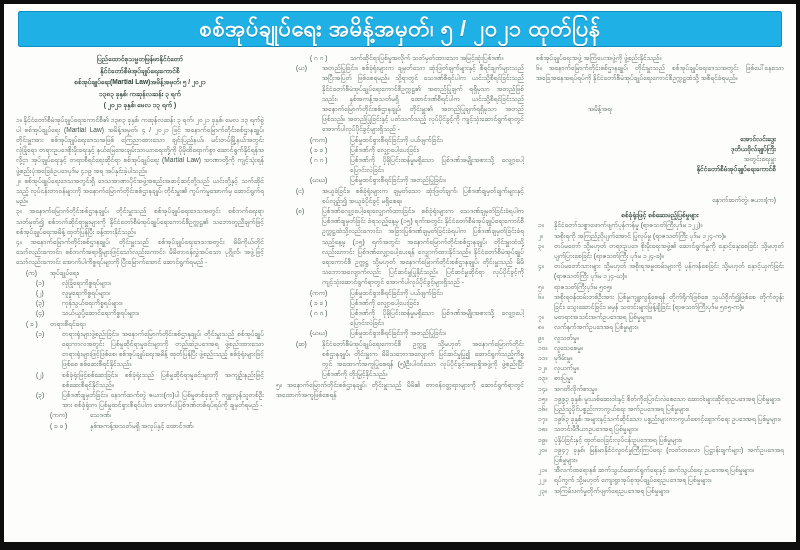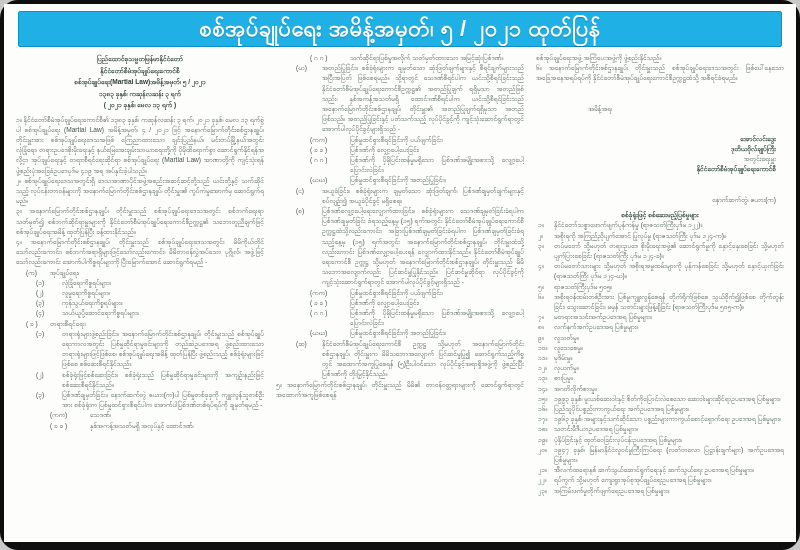--- a/index.html
+++ b/index.html
@@ -3,21 +3,21 @@
 <meta charset="utf-8">
 <style>
   html,body{margin:0;padding:0;}
   body{
     width:800px;height:550px;overflow:hidden;
     background:#c9c9c9;
     font-family:"Liberation Sans","DejaVu Sans",sans-serif;
   }
   .frame{
     box-sizing:border-box;width:800px;height:550px;
-    background:#0e0e0e;padding:4px 4px 8px 4px;border-radius:18px;
+    background:#0e0e0e;padding:4px 4px 8px 4px;
   }
   .page{
     box-sizing:border-box;width:100%;height:100%;
     background:#fdfdfb;overflow:hidden;
     padding:5px 10px 0 10px;
   }
   .banner{
     box-sizing:border-box;
     margin:2px 4px 6px 4px;height:36px;
     background:#1fb1e6;

